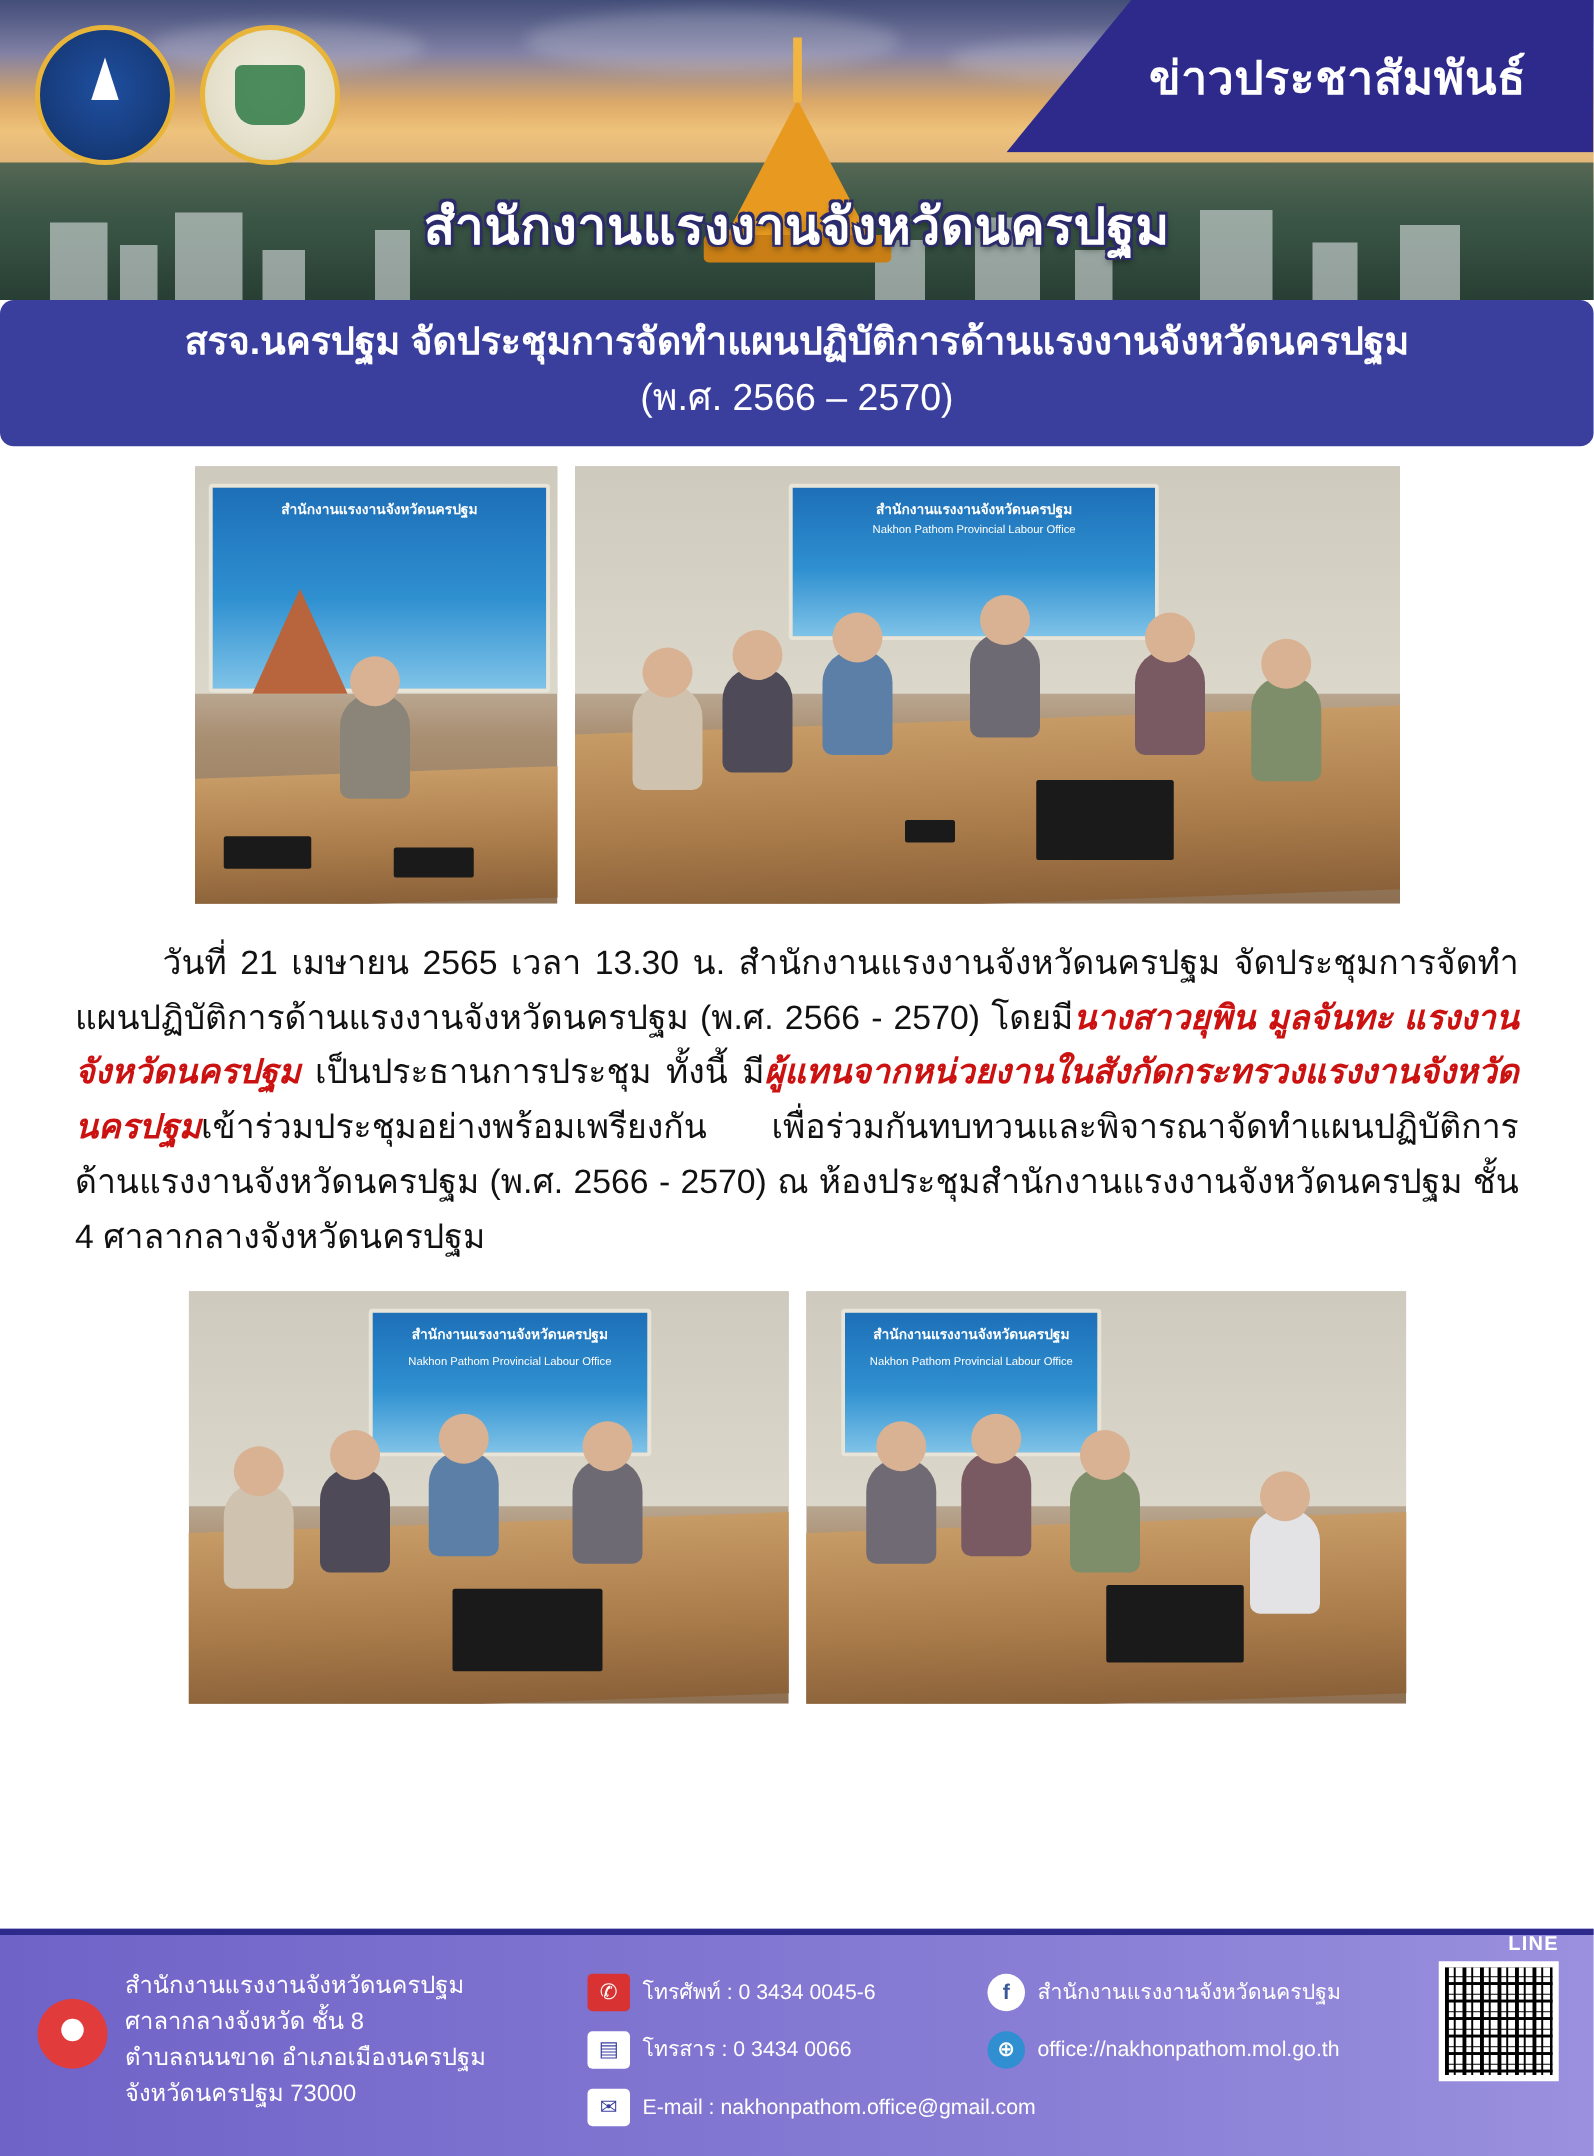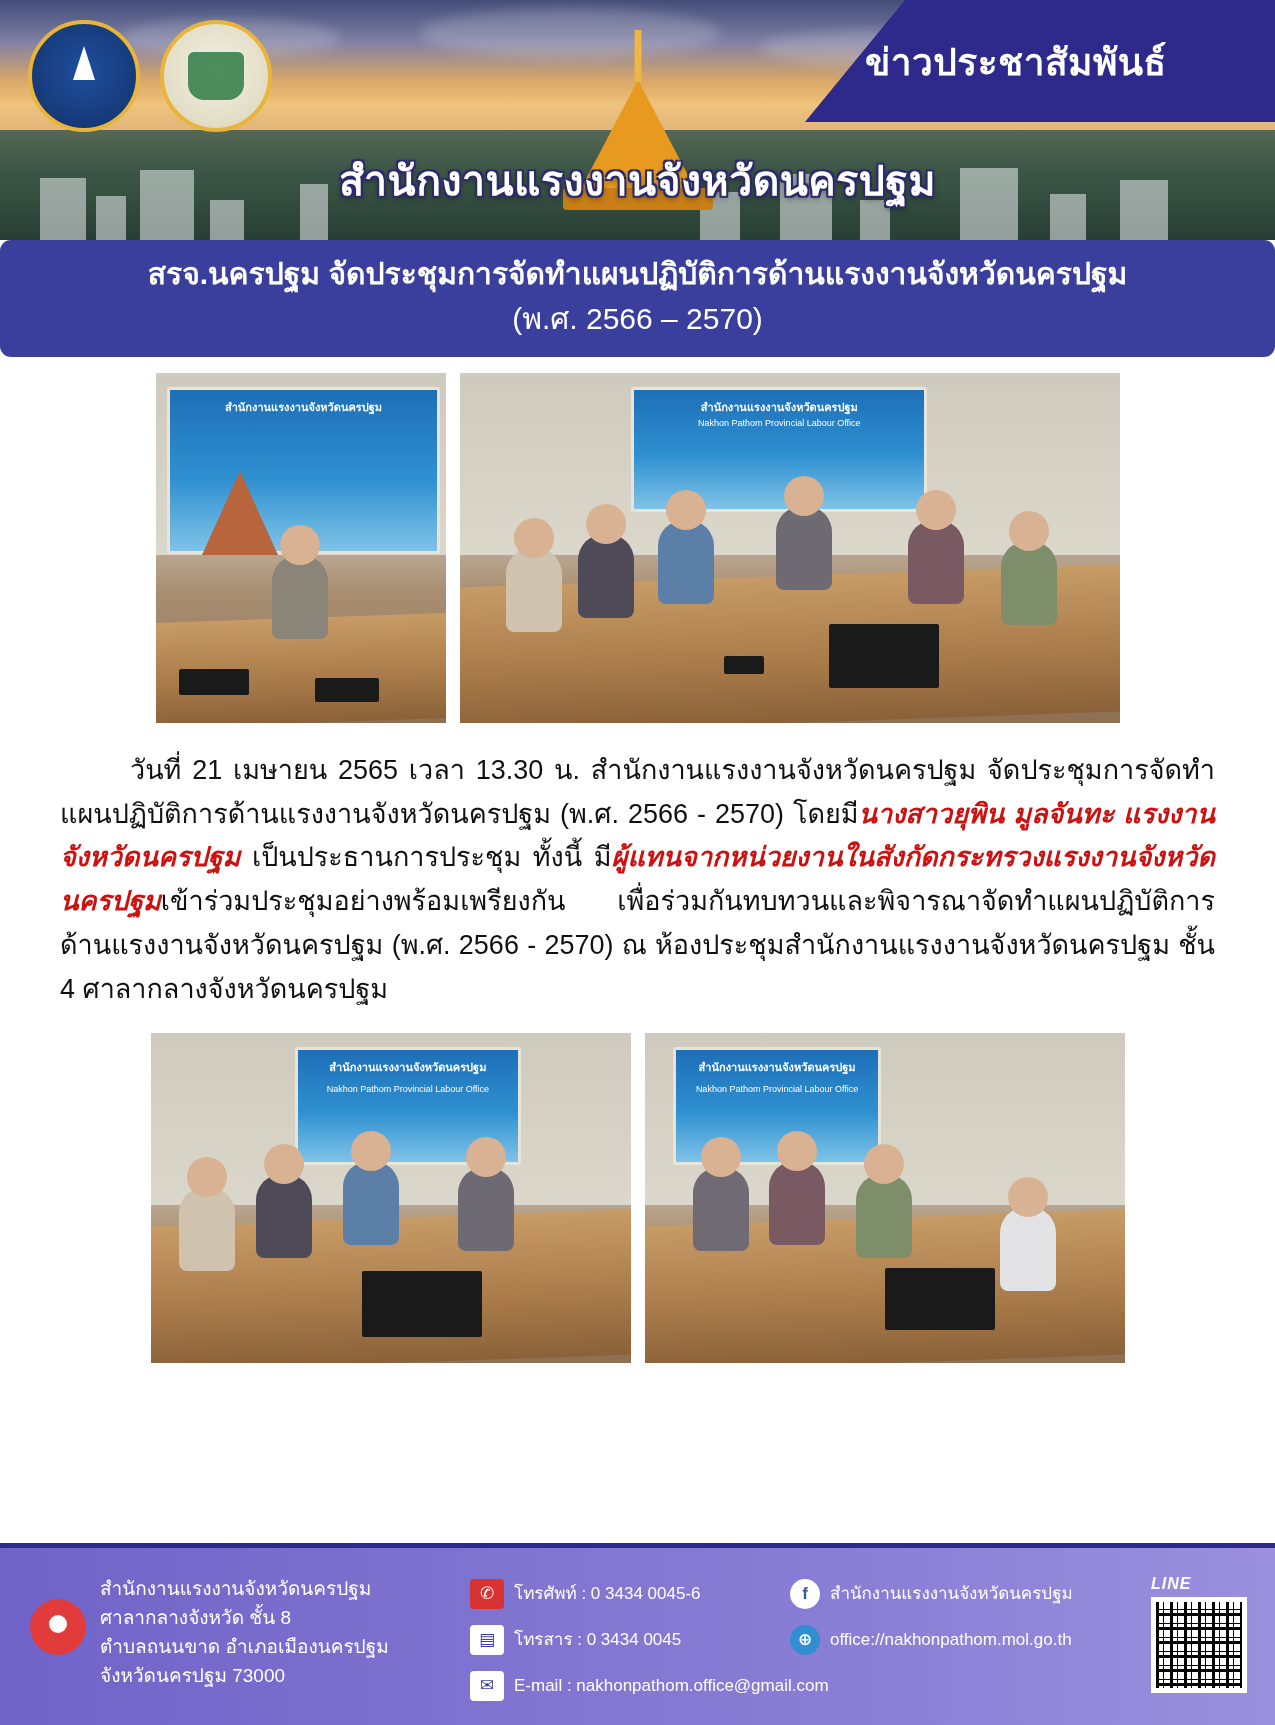--- a/index.html
+++ b/index.html
@@ -42,21 +42,21 @@
   .spire{
     position:absolute;left:50%;transform:translateX(-50%);bottom:158px;
     width:7px;height:52px;background:#f0b543;
   }
 
   
   .ribbon{
     position:absolute;right:0;top:0;width:470px;height:122px;
     background:#2d2a8c;
     clip-path:polygon(100px 0,100% 0,100% 100%,0 100%);
-    display:flex;align-items:center;
+    display:flex;align-items:center;justify-content:center;
   }
   .ribbon span{
     color:#ffffff;font-size:37px;font-weight:bold;letter-spacing:.5px;
     padding-left:60px;white-space:nowrap;
   }
 
   
   .logo{
     position:absolute;top:20px;width:112px;height:112px;border-radius:50%;
     border:4px solid #e8b53a;box-sizing:border-box;
@@ -149,21 +149,21 @@
   .frow{display:flex;align-items:center;gap:10px;margin-bottom:16px;}
   .fic{
     width:34px;height:30px;background:#ffffff;border-radius:4px;
     display:flex;align-items:center;justify-content:center;color:#3a3f9e;font-size:17px;font-weight:bold;
     flex:0 0 auto;
   }
   .fic.red{background:#d83232;color:#fff;}
   .col3{position:absolute;left:790px;top:36px;font-size:17px;line-height:1.2;}
   .fic.fb{background:#ffffff;color:#3b5998;border-radius:50%;width:30px;height:30px;}
   .fic.web{background:#2f8fd0;color:#fff;border-radius:50%;width:30px;height:30px;}
-  .lineblk{position:absolute;right:28px;top:32px;text-align:left;font-style:italic;}
+  .lineblk{position:absolute;right:28px;top:4px;text-align:right;}
   .lineblk .lbl{font-size:16px;font-weight:bold;letter-spacing:1px;margin-bottom:4px;}
   .qr{width:96px;height:96px;background:#fff;padding:5px;box-sizing:border-box;}
   .qr-inner{
     width:100%;height:100%;
     background-image:
       linear-gradient(90deg,#000 25%,transparent 25%,transparent 50%,#000 50%,#000 60%,transparent 60%),
       linear-gradient(0deg,#000 18%,transparent 18%,transparent 42%,#000 42%,#000 52%,transparent 52%);
     background-size:14px 14px,14px 14px;
   }
 </style>
@@ -330,21 +330,21 @@
       <div>จังหวัดนครปฐม 73000</div>
     </div>
 
     <div class="col2">
       <div class="frow">
         <div class="fic red">✆</div>
         <div>โทรศัพท์ : 0 3434 0045-6</div>
       </div>
       <div class="frow">
         <div class="fic">▤</div>
-        <div>โทรสาร : 0 3434 0045</div>
+        <div>โทรสาร : 0 3434 0066</div>
       </div>
       <div class="frow">
         <div class="fic">✉</div>
         <div>E-mail : nakhonpathom.office@gmail.com</div>
       </div>
     </div>
 
     <div class="col3">
       <div class="frow">
         <div class="fic fb">f</div>

